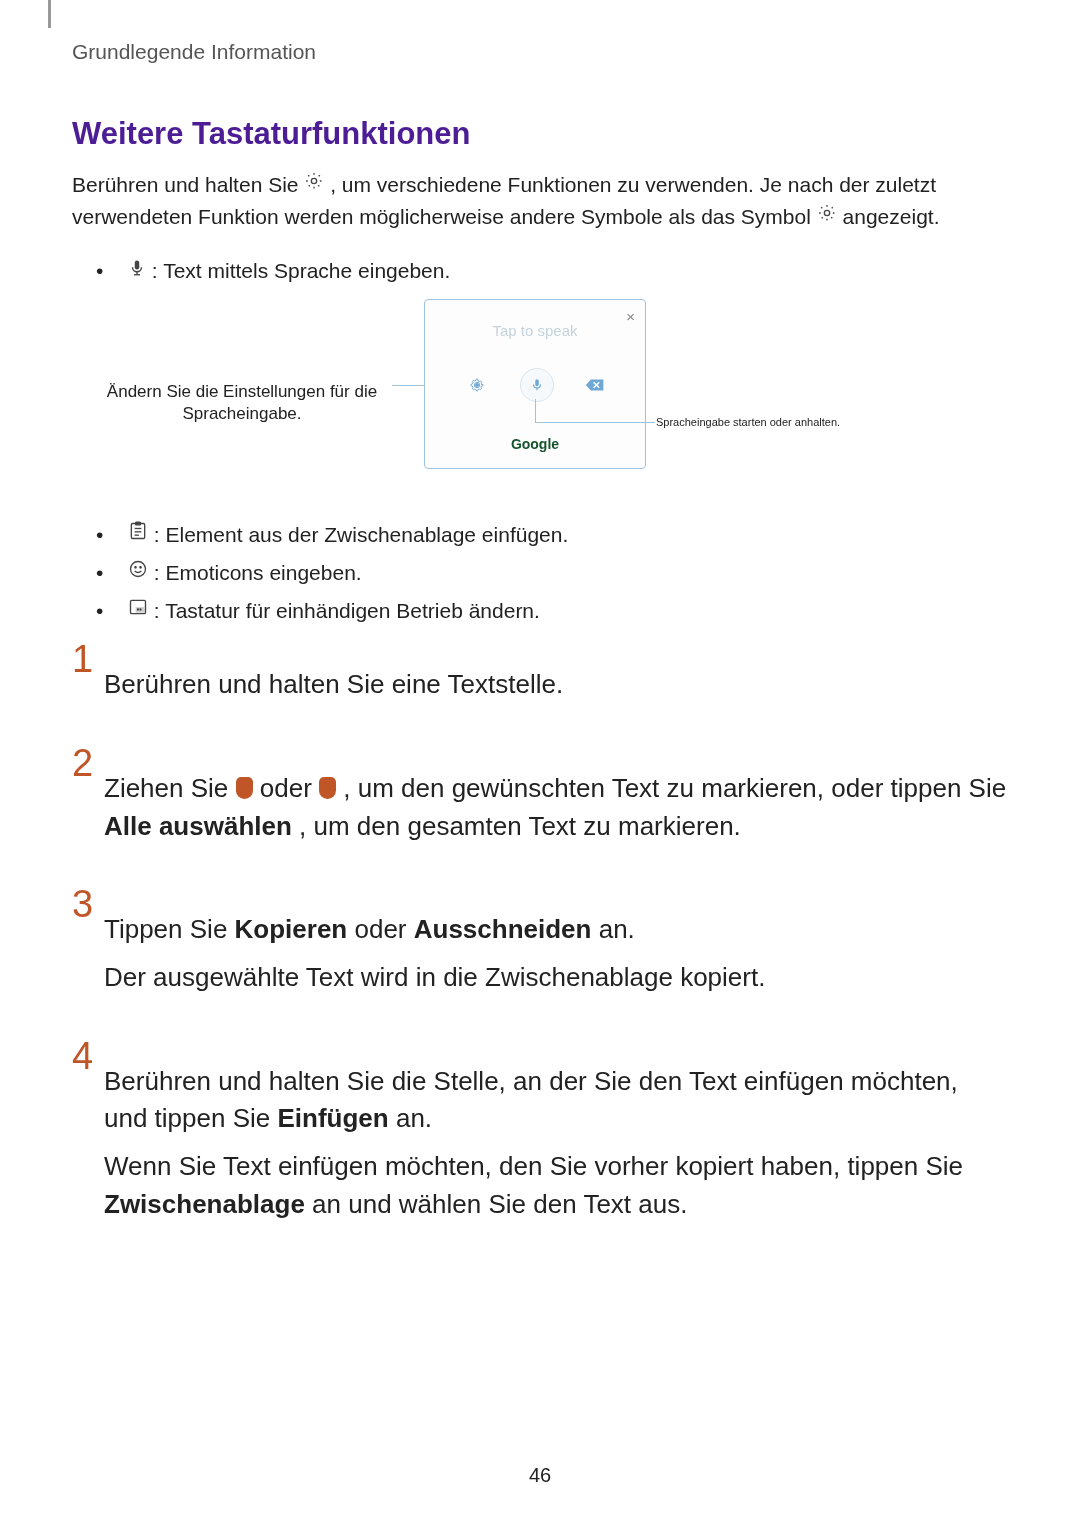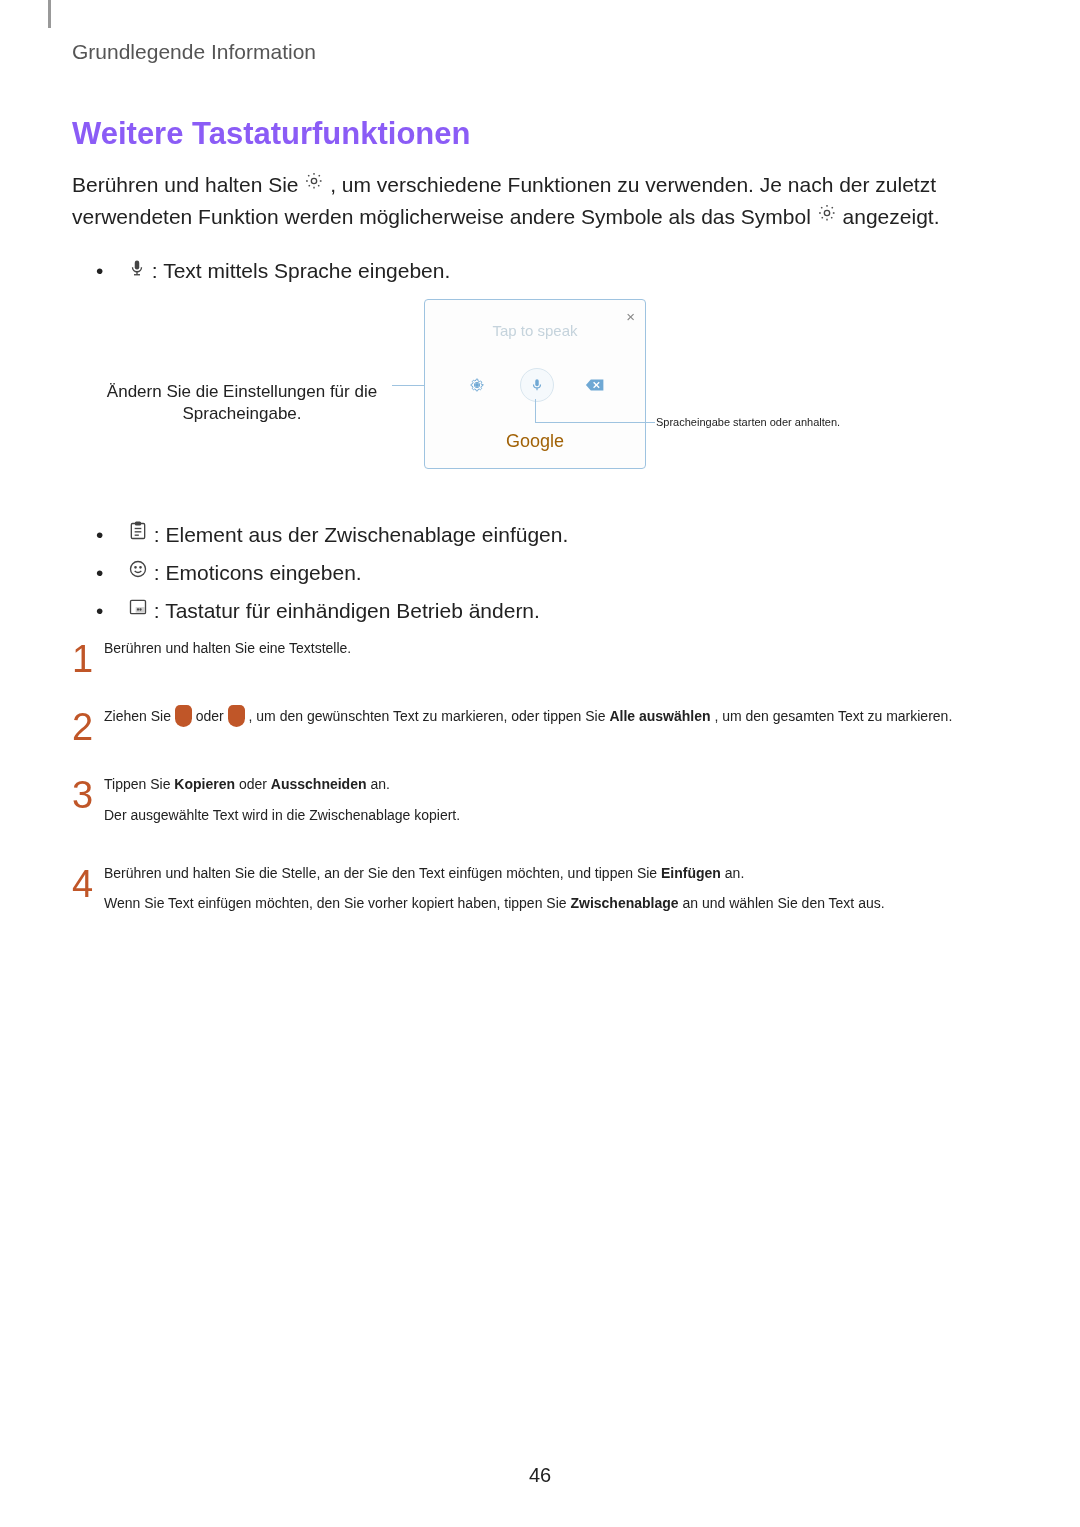--- a/index.html
+++ b/index.html
@@ -24,21 +24,21 @@
     width: 0;
     height: 28px;
     border-left: 3px solid #999;
   }
   .header-text {
     font-size: 21px;
     color: #555;
     margin: 0 0 52px 0;
   }
   h2.section {
-    color: #8b5cf6;
+    color: #4c1d95;
     font-size: 31px;
     font-weight: bold;
     margin: 0 0 18px 0;
   }
   h2.section.spaced {
     margin-top: 46px;
   }
   p.body {
     font-size: 21px;
     line-height: 1.45;
@@ -118,23 +118,23 @@
     top: 8px;
     right: 10px;
     color: #888;
     font-size: 15px;
   }
   .panel .google-text {
     position: absolute;
     bottom: 16px;
     left: 0; right: 0;
     text-align: center;
-    color: #a16207;
-    font-size: 18px;
-    font-weight: normal;
+    color: #14532d;
+    font-size: 14px;
+    font-weight: bold;
   }
   .panel .gear-panel {
     position: absolute;
     left: 44px;
     top: 77px;
     color: #6fa8d4;
   }
   .panel .mic-circle {
     position: absolute;
     left: 95px;
@@ -187,22 +187,23 @@
   .step .num {
     width: 32px;
     font-size: 38px;
     color: #c05628;
     line-height: 1;
     flex-shrink: 0;
     padding-top: 2px;
   }
   .step .txt {
     flex: 1;
-    font-size: 14px;
+    font-size: 26px;
     line-height: 1.45;
+    margin-top: 28px;
   }
   .step .txt p {
     margin: 0 0 10px 0;
   }
   .handle {
     display: inline-block;
     width: 17px;
     height: 22px;
     background: #c05628;
     border-radius: 6px 6px 10px 10px;

